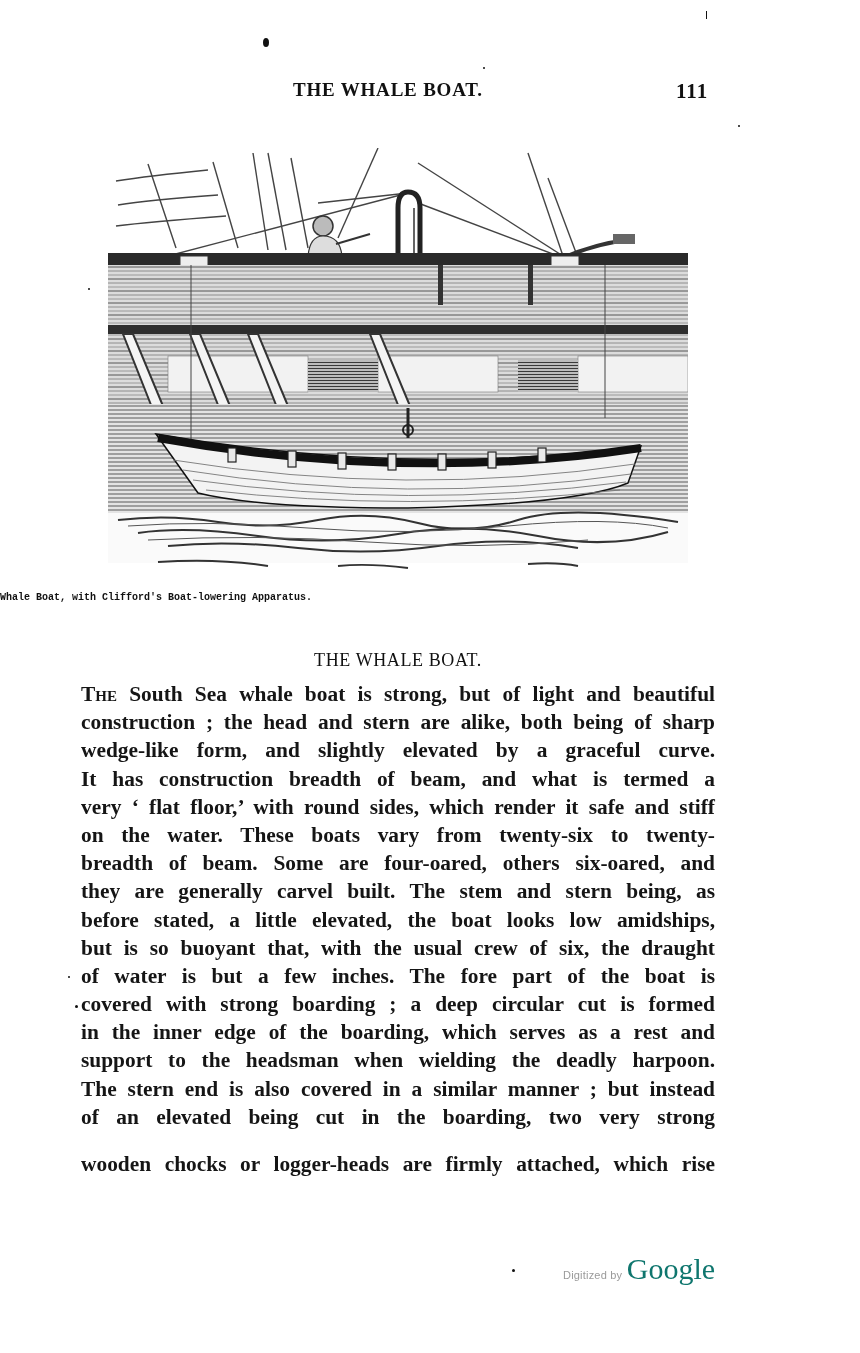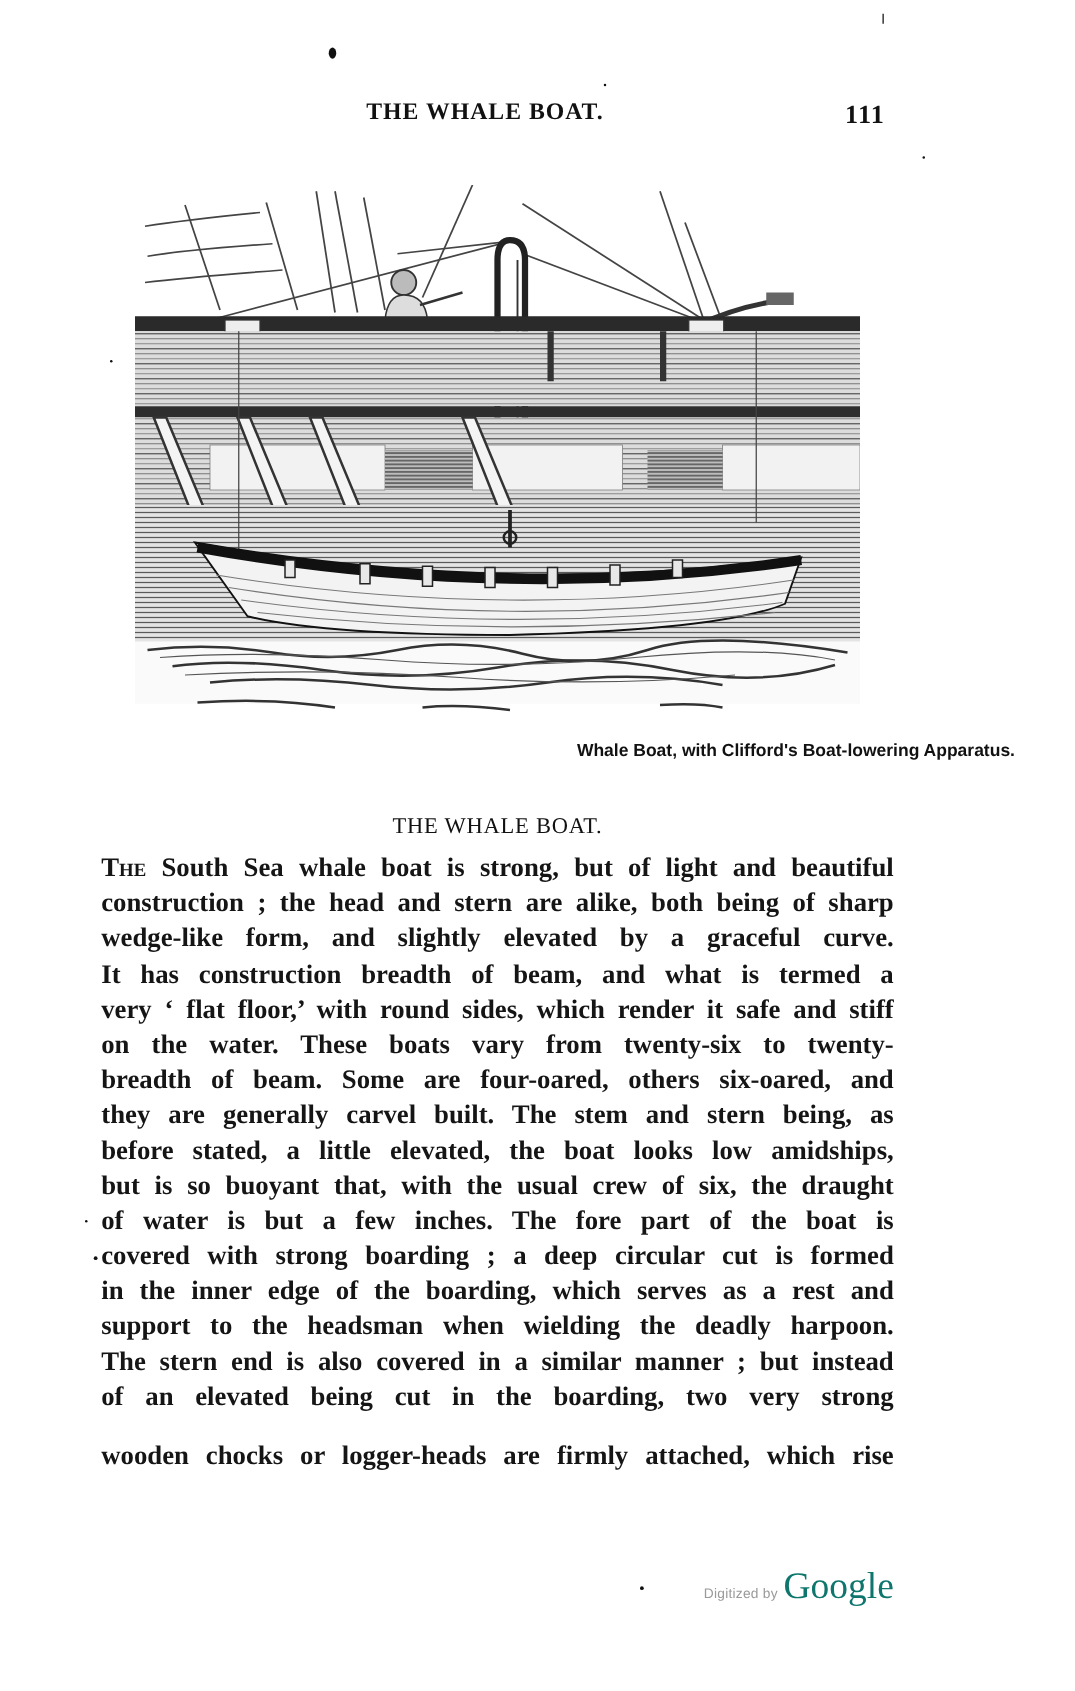--- a/index.html
+++ b/index.html
@@ -5,22 +5,22 @@
   html, body { margin: 0; padding: 0; background: #ffffff; }
   body { width: 860px; height: 1353px; position: relative; overflow: hidden;
          font-family: "DejaVu Serif", "Liberation Serif", serif; color: #111; }
   .page { position: absolute; left: 0; top: 0; width: 798px; height: 1353px; background: #fff; }
   .running-head { position: absolute; top: 79px; left: 293px; font-size: 19px; letter-spacing: 0.8px;
                   font-weight: bold; font-family: "Liberation Serif", "DejaVu Serif", serif; }
   .page-number { position: absolute; top: 79px; left: 676px; font-size: 21px; font-weight: bold;
                  font-family: "Liberation Serif", "DejaVu Serif", serif; letter-spacing: 1px; }
   .ink-mark { position: absolute; background: #111; border-radius: 50%; }
   .figure { position: absolute; left: 108px; top: 148px; width: 580px; height: 432px; }
-  .caption { position: absolute; top: 592px; left: 0; width: 812px; text-align: right; font-size: 14px;
-             font-weight: bold; font-family: Liberation Sans, sans-serif; }
+  .caption { position: absolute; top: 592px; left: 0; width: 812px; text-align: left; font-size: 10px;
+             font-weight: bold; font-family: Liberation Mono, monospace; }
   .section-title { position: absolute; top: 650px; left: 0; width: 796px; text-align: center; font-size: 18px;
                    letter-spacing: 0.6px; font-family: "Liberation Serif", "DejaVu Serif", serif; }
   .body-text { position: absolute; top: 680px; left: 81px; width: 634px;
                font-family: "Liberation Serif", "DejaVu Serif", serif; font-size: 21.4px; font-weight: bold;
                line-height: 28.2px; color: #151515; }
   .line { display: block; text-align: justify; text-align-last: justify; white-space: nowrap; height: 28.2px; }
   .line.last { text-align-last: justify; margin-top: 19px; }
   .smallcaps { font-variant: small-caps; }
   .watermark { position: absolute; top: 1252px; left: 563px; color: #9a9a9a;
                font-family: "Liberation Sans", "DejaVu Sans", sans-serif; }

